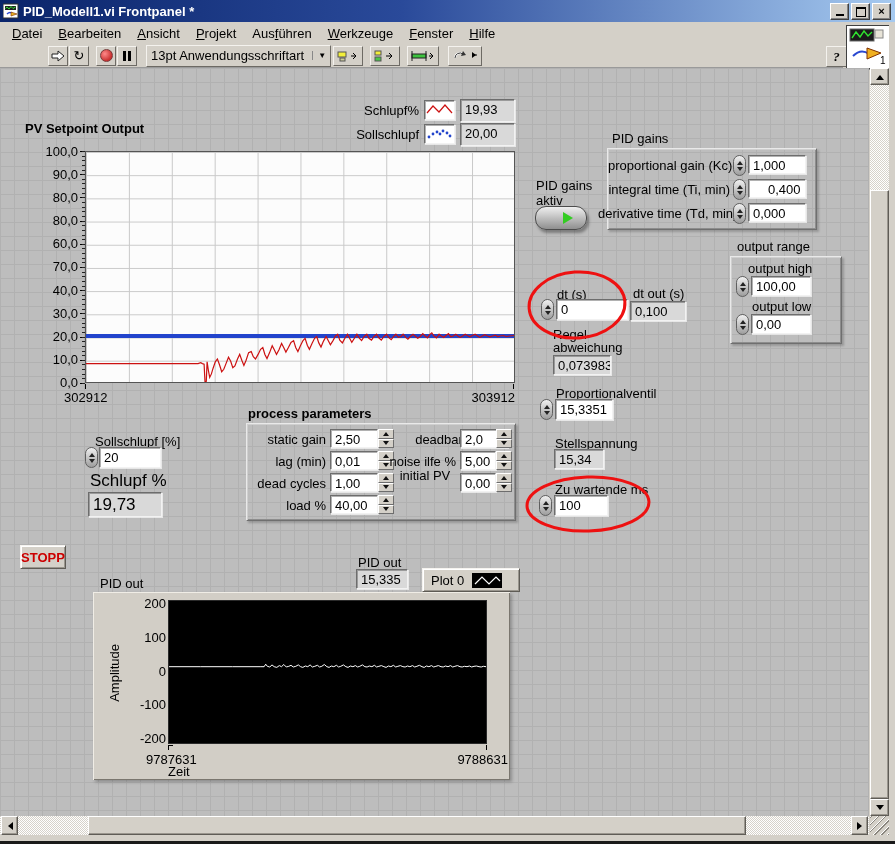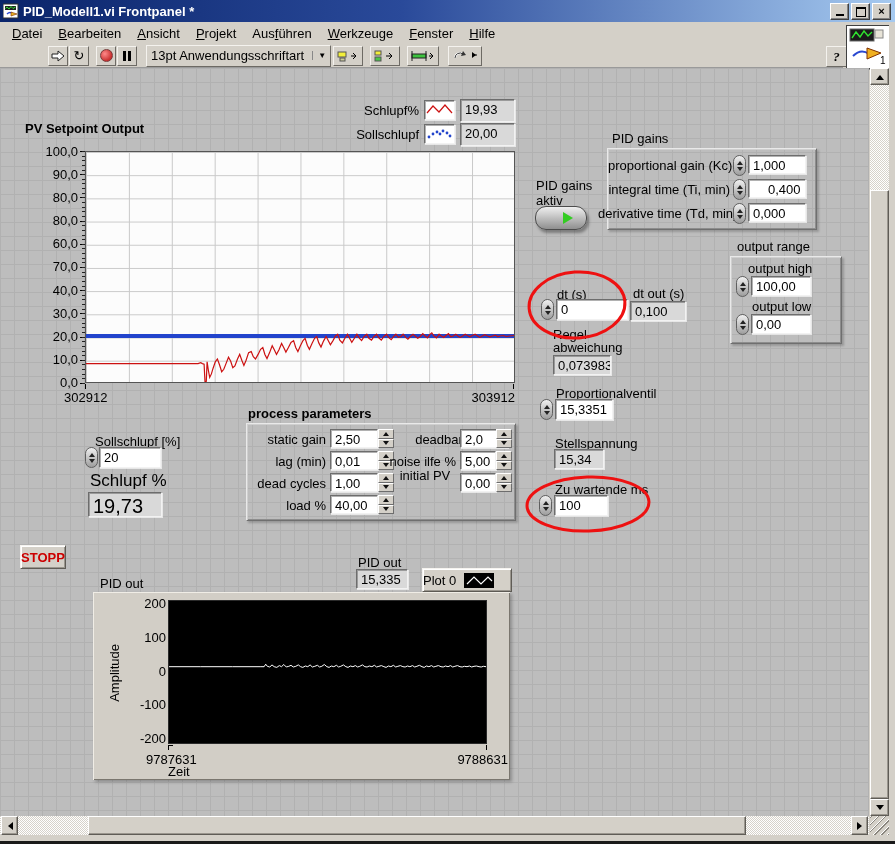--- a/index.html
+++ b/index.html
@@ -405,27 +405,27 @@
         </div>
       </div>
 
     <div class="lbl" style="left:95px;top:366px;">Sollschlupf [%]</div>
     <div class="spin" style="left:85px;top:379px;">
         <span class="up"></span>
         <span class="dn"></span>
       </div>
     <div class="fld fldw" style="left:99px;top:379px;width:62px;height:21px;">20</div>
     <div class="lbl" style="left:90px;top:403px;font-size:17px;">Schlupf %</div>
-    <div class="fld fldg" style="left:88px;top:424px;width:74px;height:25px;font-size:20px;">19,73</div>
+    <div class="fld fldg" style="left:88px;top:424px;width:74px;height:25px;font-size:17px;">19,73</div>
 
     <div class="btn3d" style="left:20px;top:477px;width:44px;height:22px;color:#cc0000;font-weight:bold;">STOPP</div>
 
     <div class="lbl" style="left:358px;top:487px;">PID out</div>
     <div class="fld fldg" style="left:356px;top:501px;width:52px;height:20px;">15,335</div>
-    <div class="btn3d" style="left:422px;top:500px;width:88px;height:22px;justify-content:flex-start;">
+    <div class="btn3d" style="left:422px;top:500px;width:88px;height:22px;justify-content:flex-start;padding-left:8px;">
       <span>Plot 0</span>
       <span style="margin-left:8px;width:30px;height:15px;background:#000;display:inline-flex;align-items:center;">
         <svg width="30" height="15" viewBox="0 0 30 15">
             <polyline points="3,11 10,4 17,11 24,4 28,8" fill="none" stroke="#fff" stroke-width="1.2"></polyline>
           </svg>
       </span>
     </div>
     <div class="lbl" style="left:100px;top:508px;">PID out</div>
 
     <div class="gpanel" style="left:93px;top:524px;width:417px;height:188px;">

